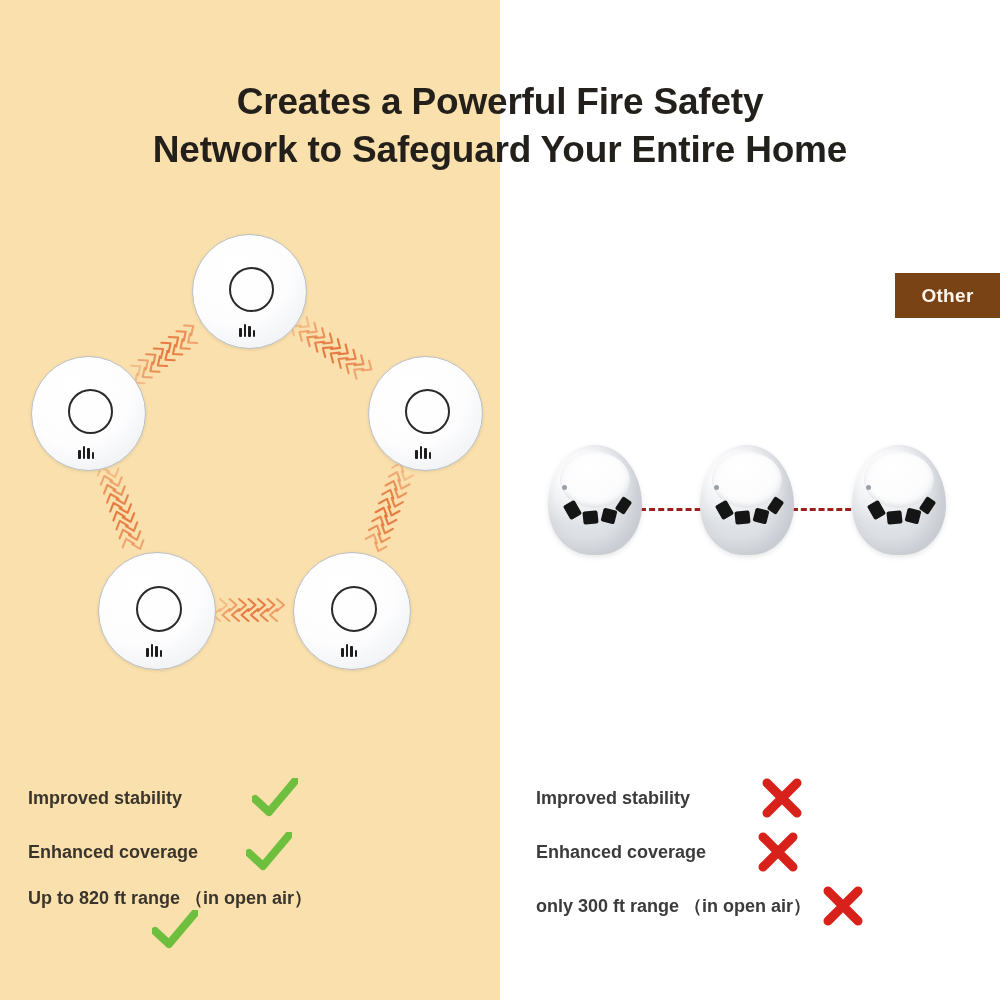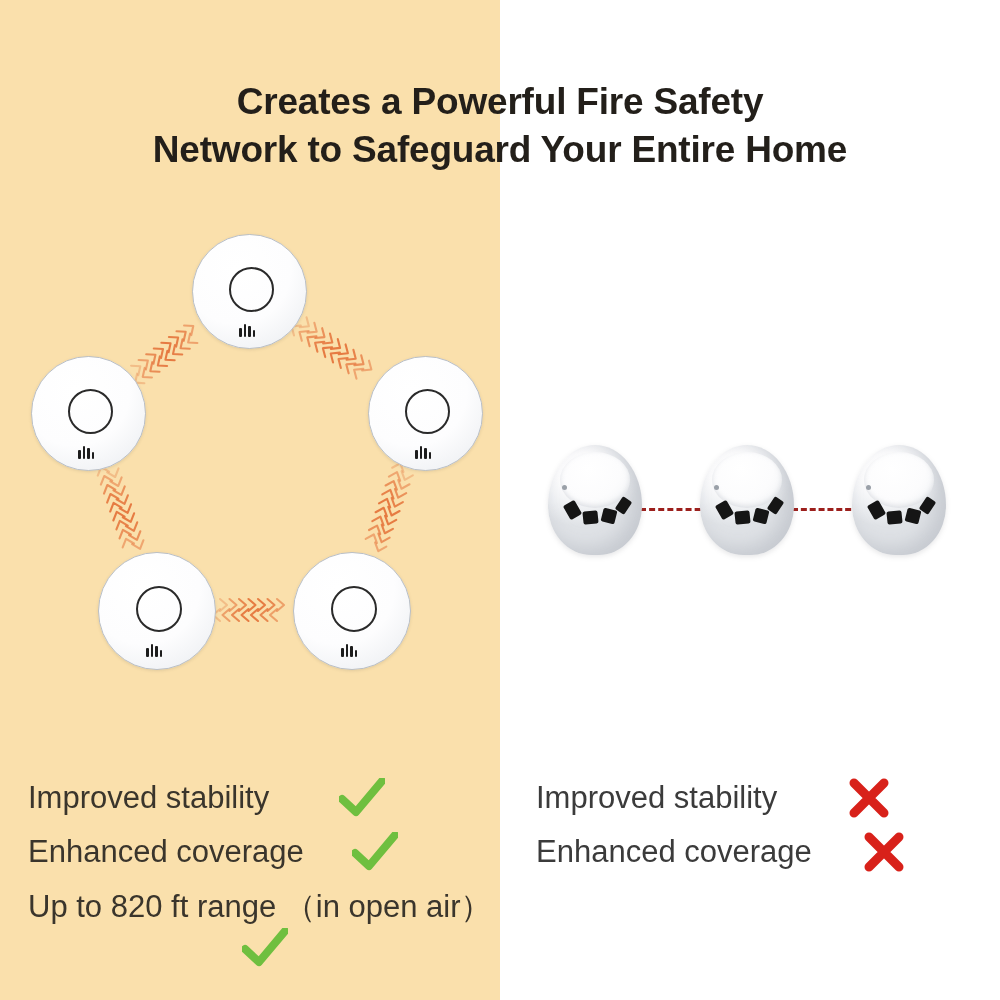--- a/index.html
+++ b/index.html
@@ -58,35 +58,38 @@
   .dome-cap{position:absolute;border-radius:50%;
     background:radial-gradient(ellipse at 40% 30%, #ffffff 0%, #fcfcfd 55%, #f0f2f4 100%);
     box-shadow:inset 0 -2px 5px rgba(170,175,185,.35);}
   .vent{position:absolute;background:#151515;border-radius:2px;}
   .led{position:absolute;width:5px;height:5px;border-radius:50%;background:#9aa0a8;}
 
   .dashline{position:absolute;height:0;border-top:3px dashed #9c1f1c;z-index:3;}
 
   
   .feat{position:absolute;display:flex;align-items:center;z-index:6;}
-  .feat .txt{font-size:31px;font-weight:normal;color:#3a352c;white-space:nowrap;}
+  .feat .txt{font-size:18px;font-weight:bold;color:#3a352c;white-space:nowrap;}
   .feat.right .txt{color:#3b3b3b;}
   .mark{flex:0 0 auto;display:flex;align-items:center;justify-content:center;}
 </style>
 </head>
 <body>
 
 <div id="stage">
 
   <div class="panel-left"></div>
   <div class="panel-right"></div>
 
   <div class="headline">Creates a Powerful Fire Safety
 Network to Safeguard Your Entire Home</div>
 
+  <div class="other-badge">
+    <span>Other</span>
+  </div>
 
   <svg class="mesh" viewBox="0 0 500 720">
     <defs>
       <g id="chev">
           <path d="M0,-6 L7,0 L0,6" fill="none" stroke="#e4733a" stroke-width="2.1" stroke-linecap="round" stroke-linejoin="round"></path>
         </g>
     </defs>
     <g id="mesh-links">
         <use href="#chev" transform="translate(134.69,370.47) rotate(-37.15)" opacity="0.32"></use>
         <use href="#chev" transform="translate(142.26,364.73) rotate(-37.15)" opacity="0.56"></use>
@@ -292,14 +295,22 @@
     </span>
   </div>
   <div class="feat right" style="left:536px;top:832px;">
     <span class="txt">Enhanced coverage</span>
     <span class="mark" style="margin-left:52px;">
       <svg width="40" height="40" viewBox="0 0 40 40">
           <path d="M5,5 L35,35 M35,5 L5,35" fill="none" stroke="#d8211a" stroke-width="9" stroke-linecap="round"></path>
         </svg>
     </span>
   </div>
+  <div class="feat right" style="left:536px;top:886px;">
+    <span class="txt">only 300 ft range （in open air）</span>
+    <span class="mark" style="margin-left:12px;">
+      <svg width="40" height="40" viewBox="0 0 40 40">
+          <path d="M5,5 L35,35 M35,5 L5,35" fill="none" stroke="#d8211a" stroke-width="9" stroke-linecap="round"></path>
+        </svg>
+    </span>
+  </div>
 
 </div>
 
 </body></html>

